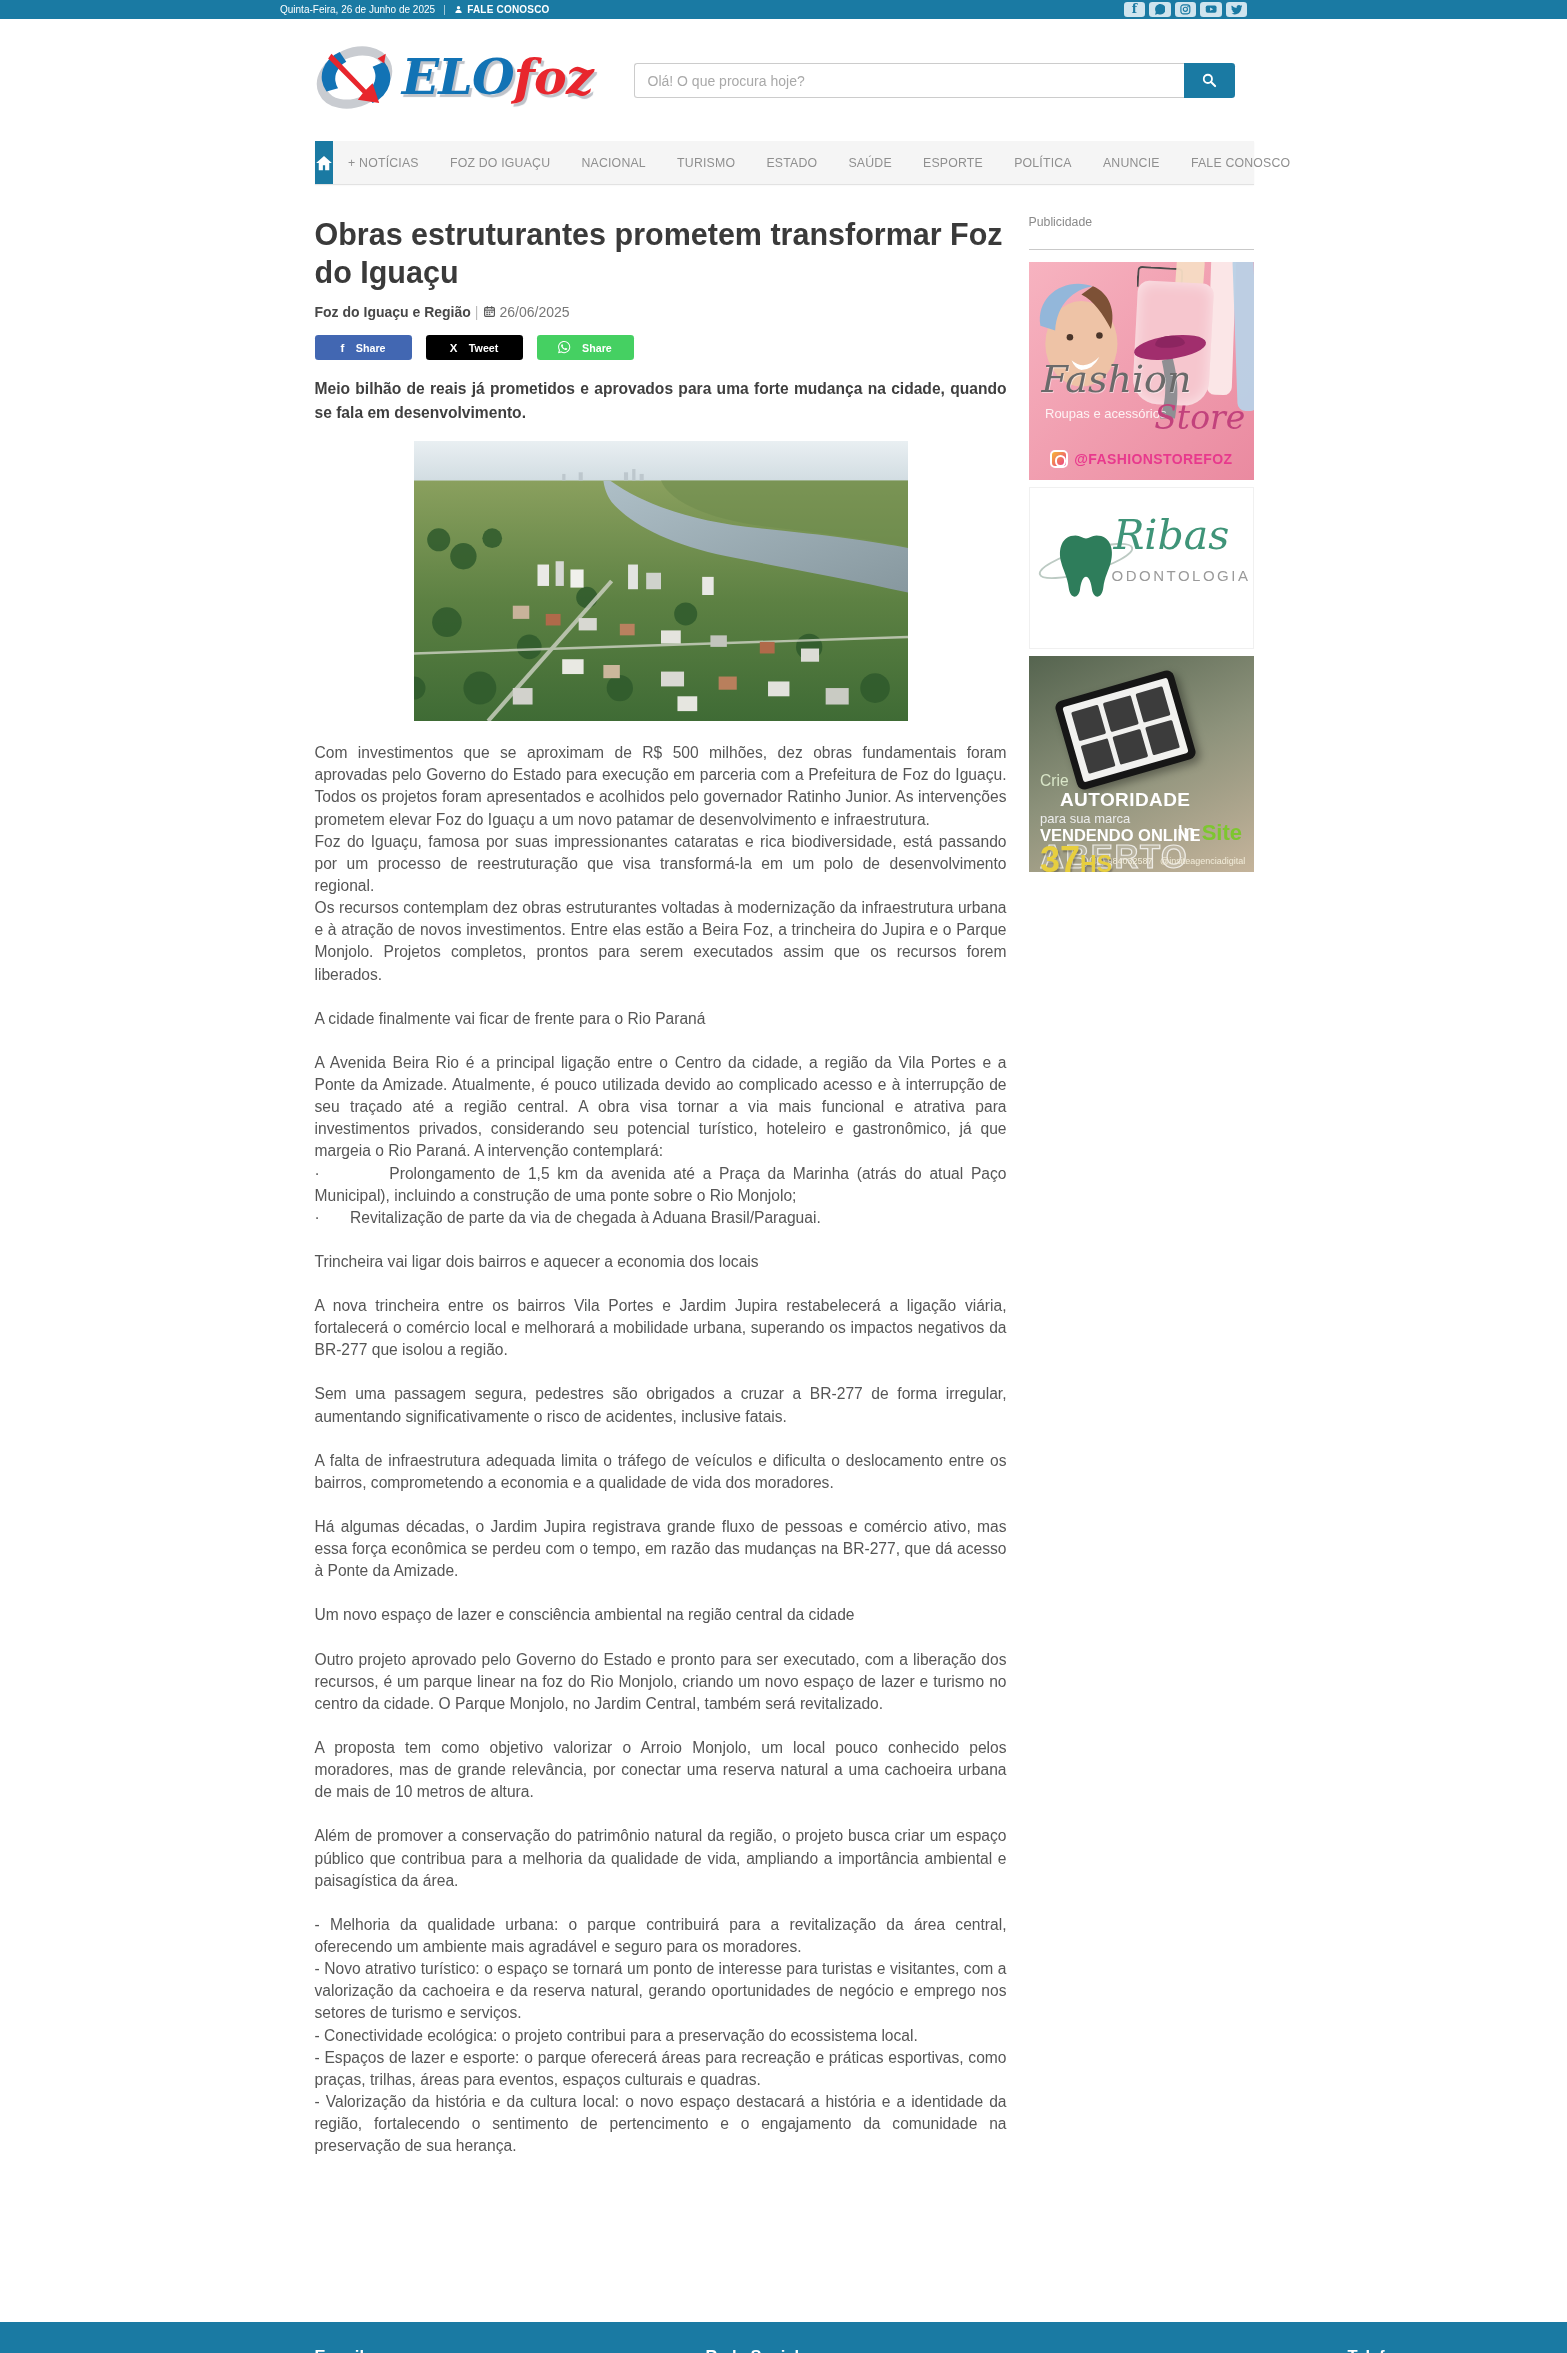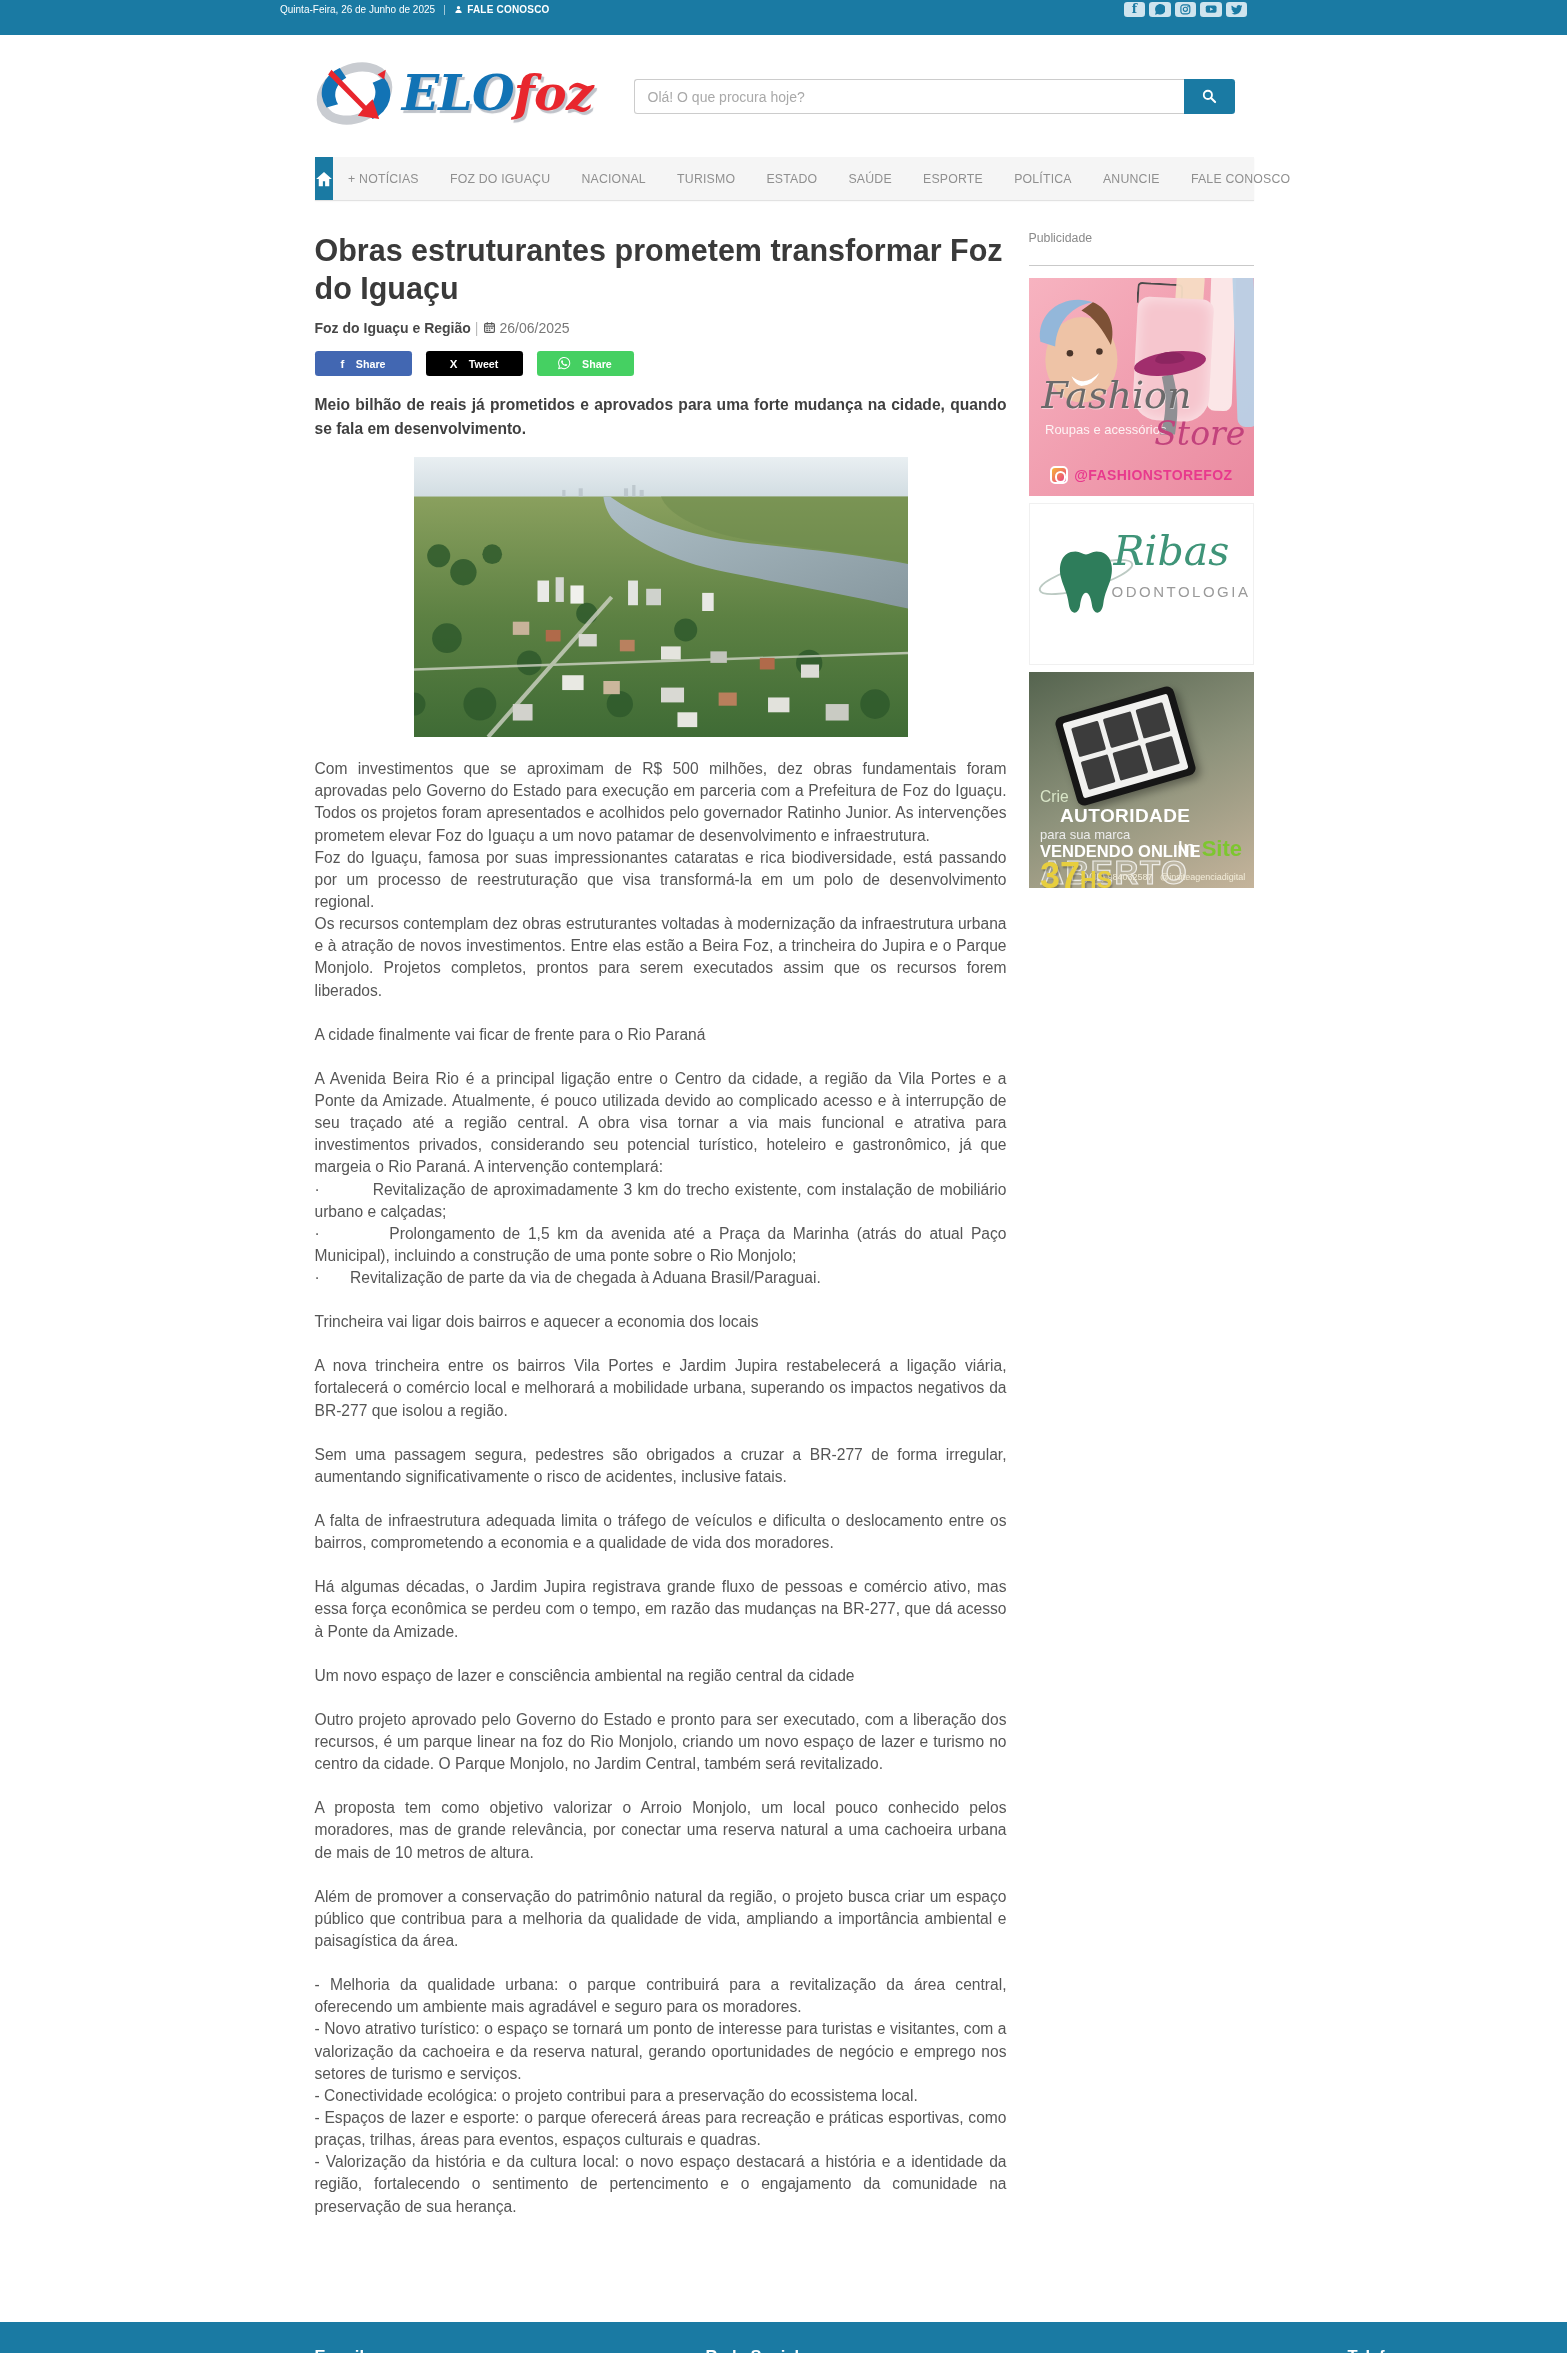--- a/index.html
+++ b/index.html
@@ -2,21 +2,21 @@
 <html lang="pt" style="font-size:13px"><head>
 <meta charset="utf-8">
 <style>
   * { box-sizing: border-box; margin: 0; padding: 0; }
   html,body { width:1568px; }
   body {
     height:2354px; position:relative; overflow:hidden; background:#fff;
     font-family:"Liberation Sans", sans-serif;
   }
   
-  .topbar { height:35px; background:#1A7AA3; position:relative; color:#fff; }
+  .topbar { height:19px; background:#1A7AA3; position:relative; color:#fff; }
   .topbar-left { position:absolute; left:280px; top:0; height:19px; display:flex; align-items:center; gap:6.6px; font-size:10px; }
   .topbar-left .sep { opacity:.7; padding:0 1.6px; }
   .contact-link { display:flex; align-items:center; gap:4.1px; font-weight:700; letter-spacing:0.2px; }
   .topbar-right { position:absolute; right:321px; top:1.6px; display:flex; gap:4.1px; }
   .chip { width:21.4px; height:15.6px; background:#cfe4ee; border-radius:3.3px; display:flex; align-items:center; justify-content:center; color:#1A7AA3; cursor:pointer; }
   
   .header { height:122px; background:#fff; }
   .header-inner { width:939px; margin:0 auto; position:relative; height:100%; }
   .logo { position:absolute; left:0; top:23px; display:flex; align-items:center; gap:8.2px; cursor:pointer; }
   .logo-text { font-family:"DejaVu Serif", serif; font-style:italic; font-weight:700; font-size:49px; line-height:1; text-shadow:2.5px 2.5px 0.8px rgba(110,120,135,.45); letter-spacing:-0.8px; }
@@ -300,21 +300,20 @@
           <rect x="200" y="38" width="5" height="10"></rect>
       </g>
     </svg>
 
     <div class="body-wrap">
         <p class="body-p">Com investimentos que se aproximam de R$ 500 milhões, dez obras fundamentais foram aprovadas pelo Governo do Estado para execução em parceria com a Prefeitura de Foz do Iguaçu. Todos os projetos foram apresentados e acolhidos pelo governador Ratinho Junior. As intervenções prometem elevar Foz do Iguaçu a um novo patamar de desenvolvimento e infraestrutura.</p>
         <p class="body-p">Foz do Iguaçu, famosa por suas impressionantes cataratas e rica biodiversidade, está passando por um processo de reestruturação que visa transformá-la em um polo de desenvolvimento regional.</p>
         <p class="body-p">Os recursos contemplam dez obras estruturantes voltadas à modernização da infraestrutura urbana e à atração de novos investimentos. Entre elas estão a Beira Foz, a trincheira do Jupira e o Parque Monjolo. Projetos completos, prontos para serem executados assim que os recursos forem liberados.</p>
         <p class="body-p gap">A cidade finalmente vai ficar de frente para o Rio Paraná</p>
         <p class="body-p gap">A Avenida Beira Rio é a principal ligação entre o Centro da cidade, a região da Vila Portes e a Ponte da Amizade. Atualmente, é pouco utilizada devido ao complicado acesso e à interrupção de seu traçado até a região central. A obra visa tornar a via mais funcional e atrativa para investimentos privados, considerando seu potencial turístico, hoteleiro e gastronômico, já que margeia o Rio Paraná. A intervenção contemplará:</p>
-        <p class="body-p">·&nbsp;&nbsp;&nbsp;&nbsp;&nbsp;&nbsp;&nbsp;&nbsp;&nbsp; Revitalização de aproximadamente 3 km do trecho existente, com instalação de mobiliário urbano e calçadas;</p>
         <p class="body-p">·&nbsp;&nbsp;&nbsp;&nbsp;&nbsp;&nbsp;&nbsp;&nbsp; Prolongamento de 1,5 km da avenida até a Praça da Marinha (atrás do atual Paço Municipal), incluindo a construção de uma ponte sobre o Rio Monjolo;</p>
         <p class="body-p">·&nbsp;&nbsp;&nbsp;&nbsp;&nbsp;&nbsp; Revitalização de parte da via de chegada à Aduana Brasil/Paraguai.</p>
         <p class="body-p gap">Trincheira vai ligar dois bairros e aquecer a economia dos locais</p>
         <p class="body-p gap">A nova trincheira entre os bairros Vila Portes e Jardim Jupira restabelecerá a ligação viária, fortalecerá o comércio local e melhorará a mobilidade urbana, superando os impactos negativos da BR-277 que isolou a região.</p>
         <p class="body-p gap">Sem uma passagem segura, pedestres são obrigados a cruzar a BR-277 de forma irregular, aumentando significativamente o risco de acidentes, inclusive fatais.</p>
         <p class="body-p gap">A falta de infraestrutura adequada limita o tráfego de veículos e dificulta o deslocamento entre os bairros, comprometendo a economia e a qualidade de vida dos moradores.</p>
         <p class="body-p gap">Há algumas décadas, o Jardim Jupira registrava grande fluxo de pessoas e comércio ativo, mas essa força econômica se perdeu com o tempo, em razão das mudanças na BR-277, que dá acesso à Ponte da Amizade.</p>
         <p class="body-p gap">Um novo espaço de lazer e consciência ambiental na região central da cidade</p>
         <p class="body-p gap">Outro projeto aprovado pelo Governo do Estado e pronto para ser executado, com a liberação dos recursos, é um parque linear na foz do Rio Monjolo, criando um novo espaço de lazer e turismo no centro da cidade. O Parque Monjolo, no Jardim Central, também será revitalizado.</p>
         <p class="body-p gap">A proposta tem como objetivo valorizar o Arroio Monjolo, um local pouco conhecido pelos moradores, mas de grande relevância, por conectar uma reserva natural a uma cachoeira urbana de mais de 10 metros de altura.</p>

